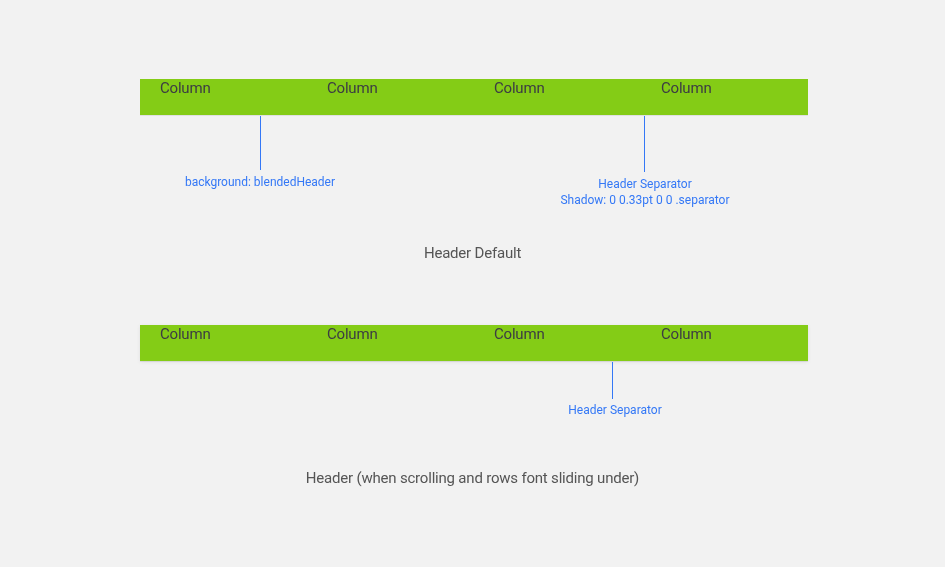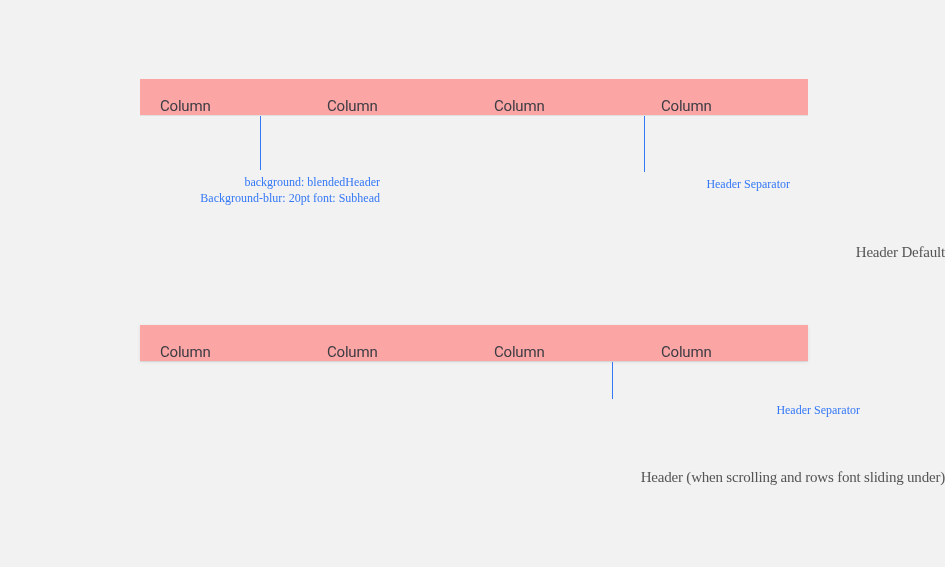--- a/index.html
+++ b/index.html
@@ -13,61 +13,59 @@
       background: #f2f2f2;
       font-family: -apple-system, BlinkMacSystemFont, "Segoe UI", Roboto, Helvetica, Arial, sans-serif;
       position: relative;
       overflow: hidden;
     }
     .header-bar {
       position: absolute;
       left: 140px;
       width: 668px;
       height: 36px;
-      background: #fca5a5;
+      background: #84cc16;
       display: flex;
-      align-items: flex-end;
+      align-items: flex-start;
     }
     .header-bar.default {
       top: 79px;
       box-shadow: 0 0.33px 0 0 rgba(60,60,67,0.29);
     }
     .header-bar.scrolling {
       top: 325px;
       box-shadow: 0 0.33px 0 0 rgba(60,60,67,0.29), 0 1px 4px 0 rgba(0,0,0,0.08);
     }
     .col {
       flex: 1;
       padding-left: 20px;
       font-size: 15px;
       color: #3c3c43;
       letter-spacing: -0.2px;
     }
     .caption {
       position: absolute;
       width: 945px;
-      text-align: right;
+      text-align: center;
       font-size: 15px;
       color: #555;
       letter-spacing: -0.2px;
-      font-family: Liberation Serif, serif;
     }
     .caption.first {
       top: 244px;
     }
     .caption.second {
       top: 469px;
     }
     .annotation {
       position: absolute;
       font-size: 12px;
       color: #3478f6;
-      text-align: right;
+      text-align: center;
       line-height: 1.35;
-      font-family: Liberation Serif, serif;
     }
     .annotation-line {
       position: absolute;
       background: #3478f6;
       width: 1px;
     }
     
     .anno1 {
       top: 174px;
       left: 140px;
@@ -106,26 +104,26 @@
 <div class="header-bar default">
   <div class="col">Column</div>
   <div class="col">Column</div>
   <div class="col">Column</div>
   <div class="col">Column</div>
 </div>
 
 <div class="annotation-line line1"></div>
 <div class="annotation anno1">
   <div>background: blendedHeader</div>
-  <div>Background-blur: 20pt font: Subhead</div>
 </div>
 
 <div class="annotation-line line2"></div>
 <div class="annotation anno2">
   <div>Header Separator</div>
+  <div>Shadow: 0 0.33pt 0 0 .separator</div>
 </div>
 
 <div class="caption first">Header Default</div>
 
 <div class="header-bar scrolling">
   <div class="col">Column</div>
   <div class="col">Column</div>
   <div class="col">Column</div>
   <div class="col">Column</div>
 </div>

